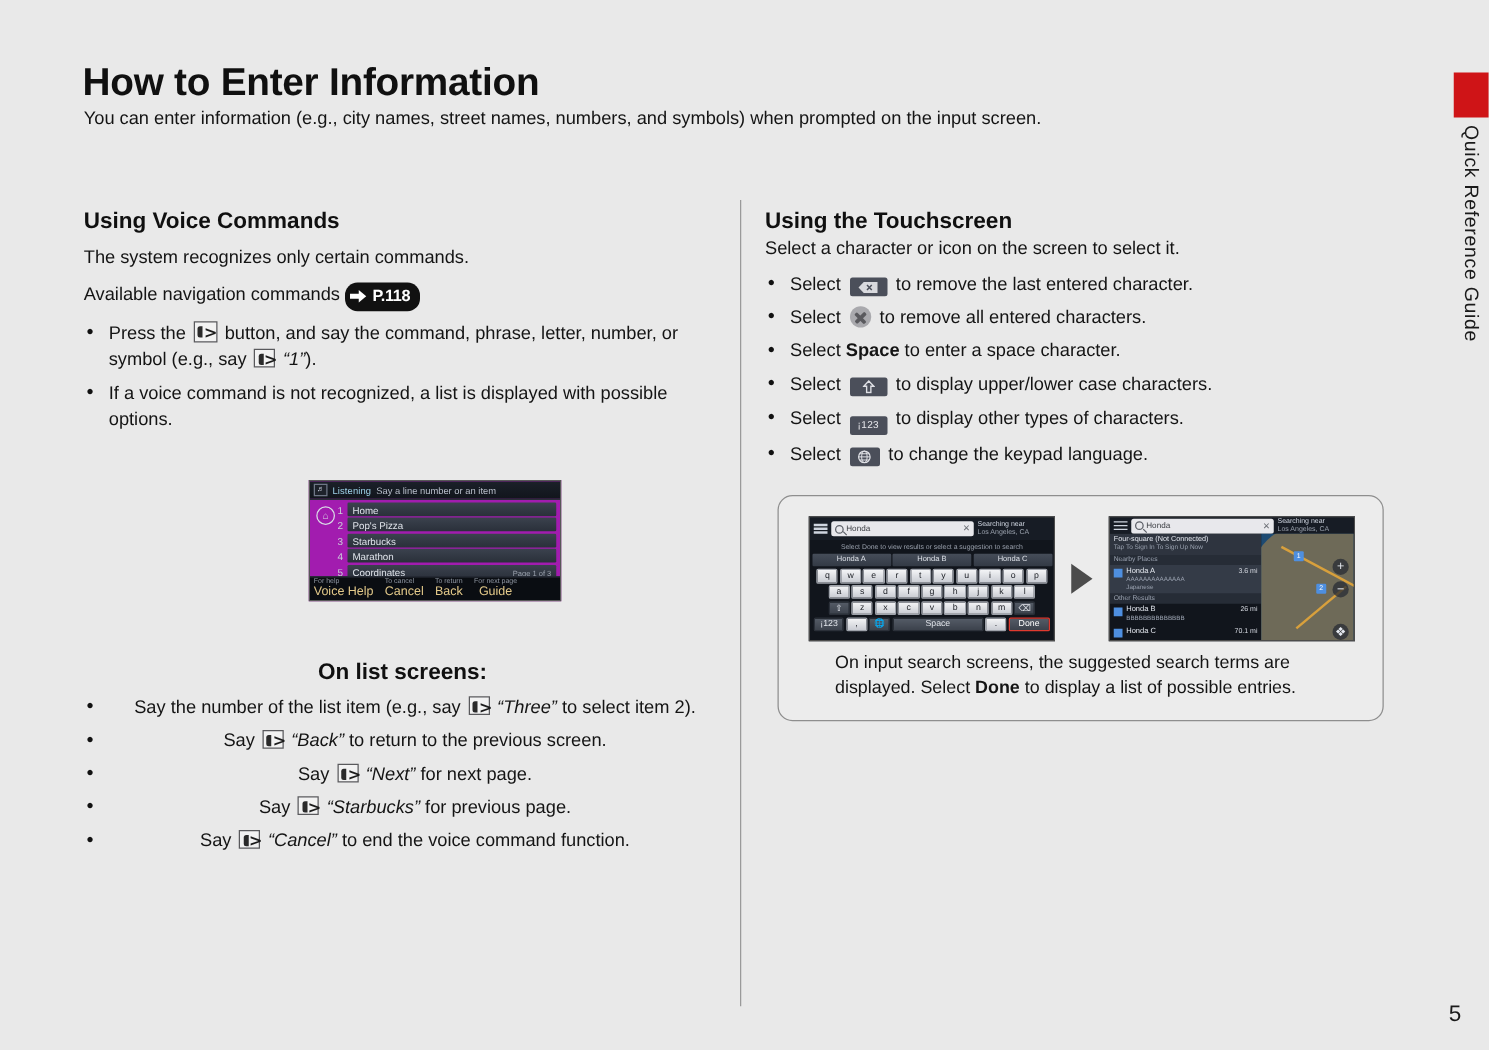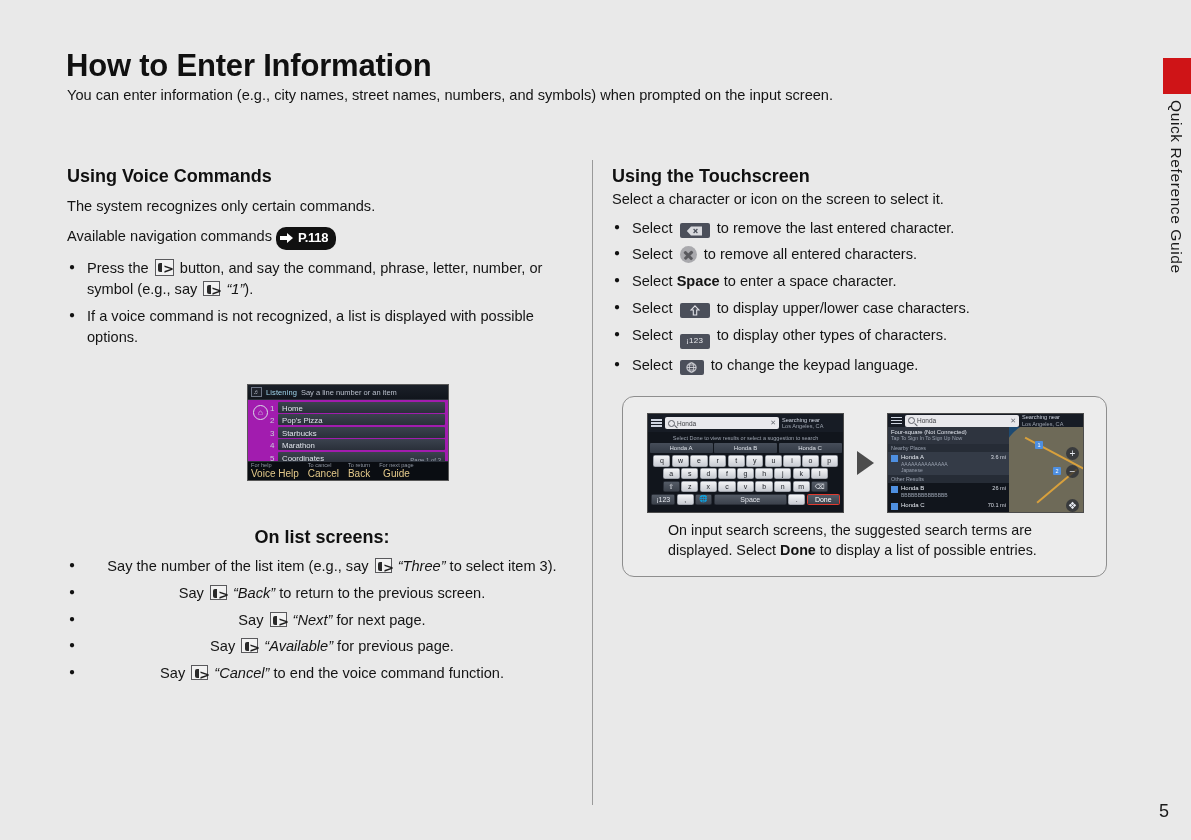--- a/index.html
+++ b/index.html
@@ -373,38 +373,38 @@
     </div>
   </div>
 
   <div style="position:absolute; left:67px; top:527px; width:510px;text-align:center;">
     <h2 class="sec">On list screens:</h2>
     <ul class="bul tight">
       <li>
         <span>Say the number of the list item (e.g., say</span>
         <span class="vicon vicon-sm"></span>
         <em class="it">“Three”</em>
-        <span>to select item 3).</span>
+        <span>to select item 2).</span>
       </li>
       <li>
         <span>Say</span>
         <span class="vicon vicon-sm"></span>
         <em class="it">“Back”</em>
         <span>to return to the previous screen.</span>
       </li>
       <li>
         <span>Say</span>
         <span class="vicon vicon-sm"></span>
         <em class="it">“Next”</em>
         <span>for next page.</span>
       </li>
       <li>
         <span>Say</span>
         <span class="vicon vicon-sm"></span>
-        <em class="it">“Available”</em>
+        <em class="it">“Starbucks”</em>
         <span>for previous page.</span>
       </li>
       <li>
         <span>Say</span>
         <span class="vicon vicon-sm"></span>
         <em class="it">“Cancel”</em>
         <span>to end the voice command function.</span>
       </li>
     </ul>
   </div>

